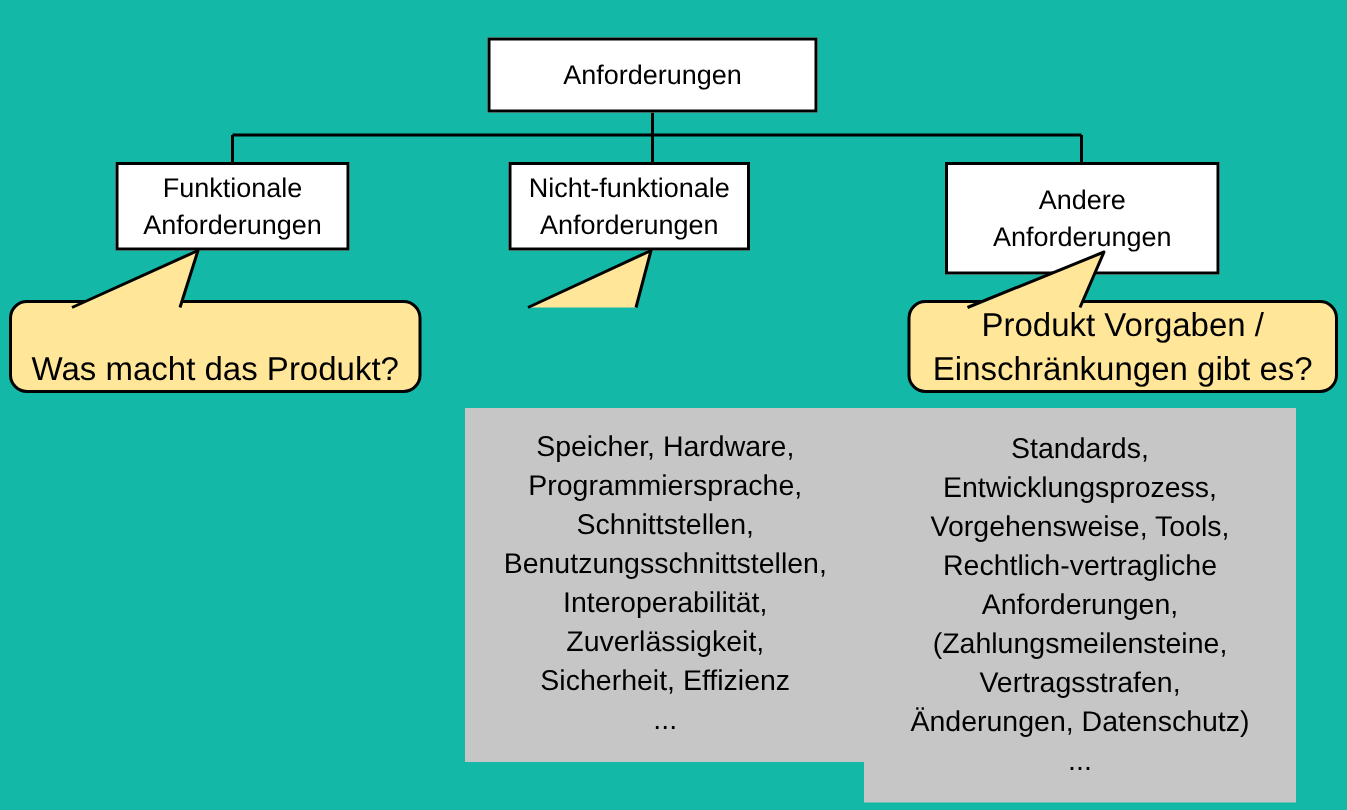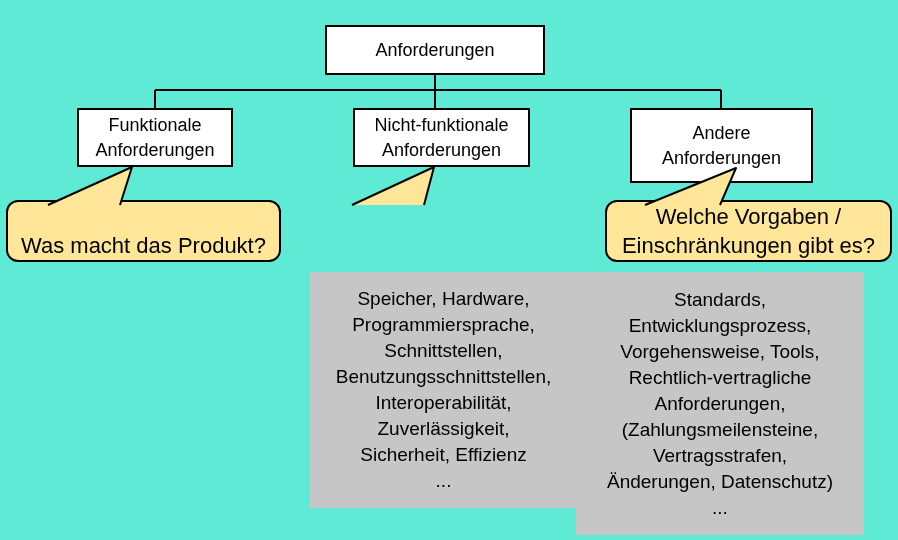--- a/index.html
+++ b/index.html
@@ -1,19 +1,19 @@
 <!DOCTYPE html>
 <html><head>
 <meta charset="utf-8">
 <style>
   html,body{margin:0;padding:0;background:#ffffff;}
   #canvas{
     position:relative;
     width:898px;height:540px;
-    background:#5eead4;
+    background:#14b8a6;
     font-family:"Liberation Sans", sans-serif;
     color:#000000;
     overflow:hidden;
   }
   .layer{position:absolute;left:0;top:0;width:898px;height:540px;pointer-events:none;}
   .layer.connectors{z-index:1;}
   .layer.tails{z-index:3;}
   .node{
     position:absolute;
     background:#ffffff;
@@ -44,21 +44,21 @@
     text-align:center;
     font-size:19px;line-height:26px;
     white-space:pre-line;
     z-index:2;
     box-sizing:border-box;
     padding:8px 4px;
   }
   
   #root-box{left:325px;top:25px;width:220px;height:50px;}
   #child-box-0{left:77px;top:108px;width:156px;height:59px;}
-  #child-box-1{left:353px;top:108px;width:177px;height:59px;}
+  #child-box-1{left:339px;top:108px;width:161px;height:59px;}
   #child-box-2{left:630px;top:108px;width:183px;height:75px;}
   
   #callout-0{left:6px;top:200px;width:275px;height:62px;align-items:flex-end;}
   #callout-1{left:312px;top:200px;width:263px;height:62px;}
   #callout-2{left:605px;top:200px;width:287px;height:62px;}
   
   #detail-list-0{left:310px;top:272px;width:267px;height:236px;}
   #detail-list-1{left:576px;top:272px;width:288px;height:263px;}
 </style>
 </head>
@@ -87,21 +87,21 @@
   </div>
   <div class="node" id="child-box-2">
     <span>Andere
 Anforderungen</span>
   </div>
 
   <div class="callout" id="callout-0">
     <span>Was macht das Produkt?</span>
   </div>
   <div class="callout" id="callout-2">
-    <span>Welche Vorgaben /
+    <span>Produkt Vorgaben /
 Einschränkungen gibt es?</span>
   </div>
 
   <svg class="layer tails" width="898" height="540" viewBox="0 0 898 540">
     <path d="M 48,205 L 132,167 L 120,205" stroke="#000000" stroke-width="2" stroke-linejoin="round" fill="#FFE699"></path>
     <path d="M 352,205 L 434,167 L 424,205" stroke="#000000" stroke-width="2" stroke-linejoin="round" fill="#FFE699"></path>
     <path d="M 645,205 L 736,168 L 720,205" stroke="#000000" stroke-width="2" stroke-linejoin="round" fill="#FFE699"></path>
   </svg>
 
   <div class="detail-list" id="detail-list-0">

